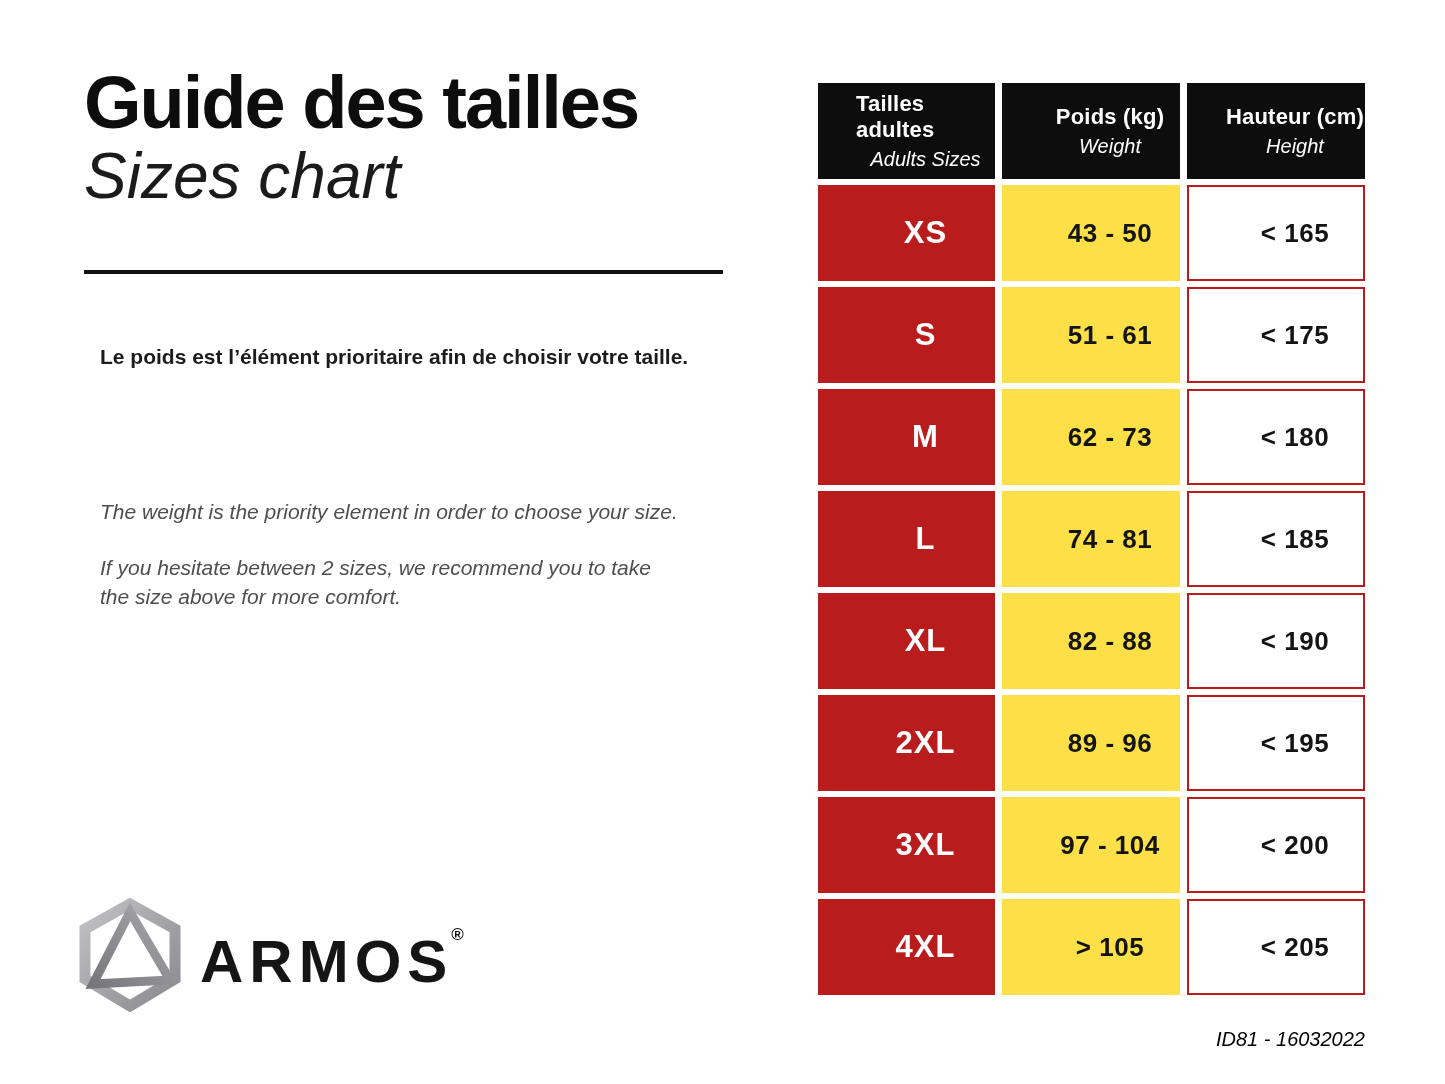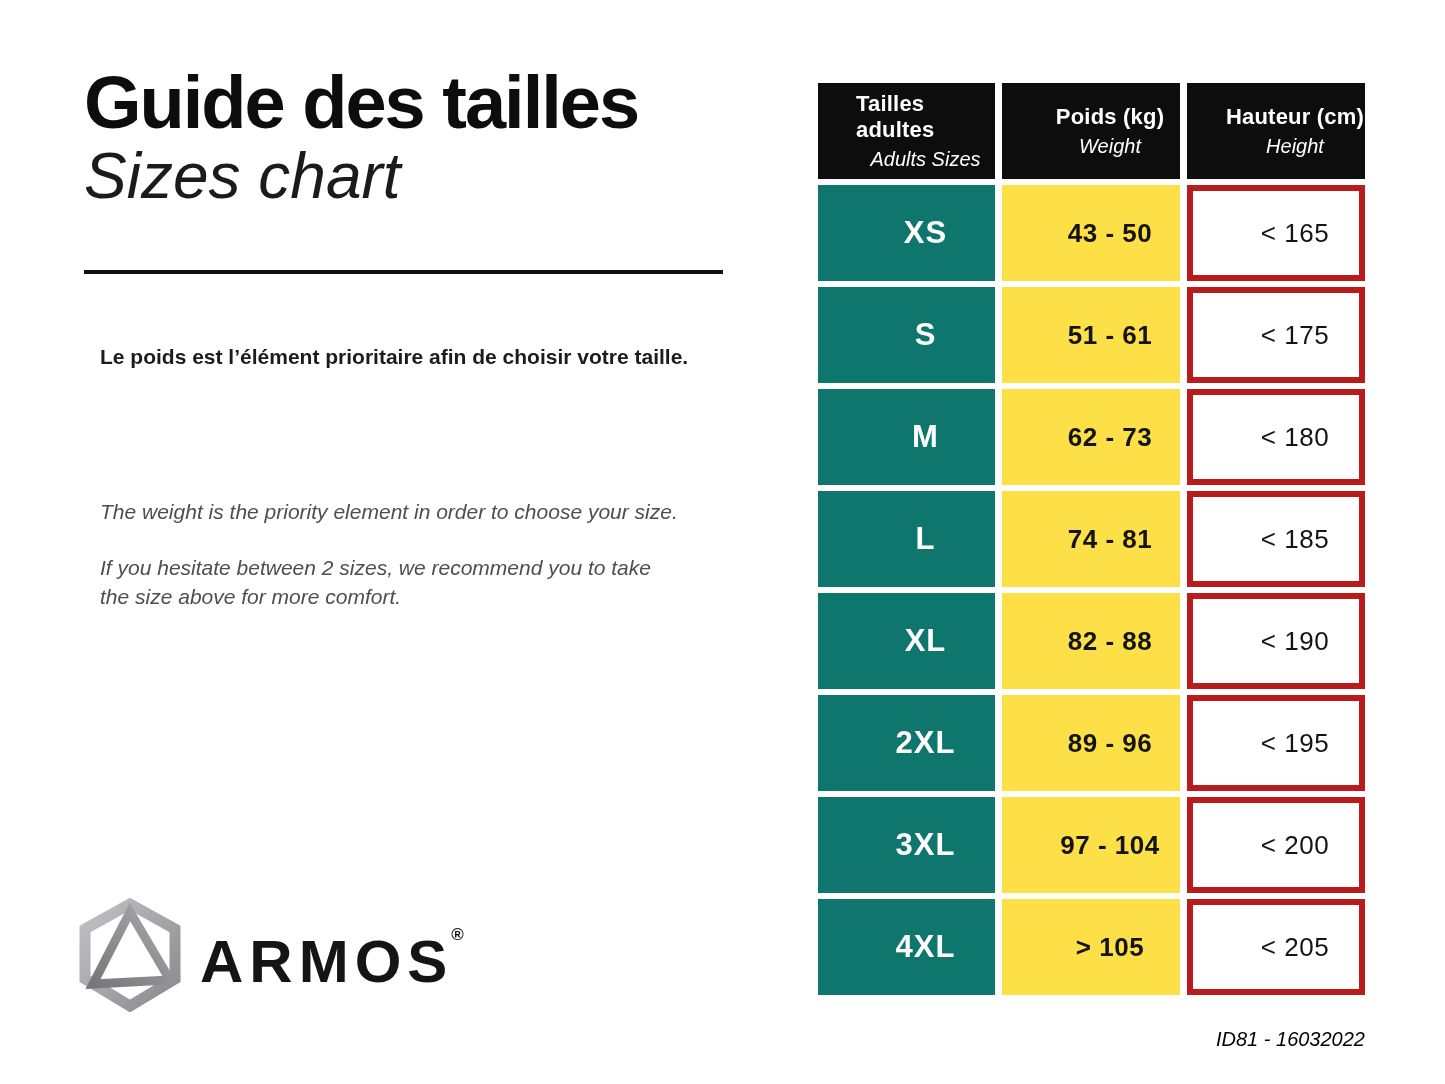--- a/index.html
+++ b/index.html
@@ -101,39 +101,39 @@
     font-size: 22px;
     font-weight: 700;
     letter-spacing: 0.2px;
   }
   .cell.head .h-en {
     font-size: 20px;
     font-style: italic;
     font-weight: 400;
   }
   .cell.size {
-    background: #0f766e;
+    background: #b91c1c;
     color: #ffffff;
     font-size: 31px;
     font-weight: 800;
     letter-spacing: 1px;
   }
   .cell.weight {
     background: #fde047;
     color: #141414;
     font-size: 26px;
     font-weight: 700;
     letter-spacing: 0.5px;
   }
   .cell.height {
     background: #ffffff;
-    border: 6px solid #b91c1c;
+    border: 2px solid #b91c1c;
     color: #141414;
     font-size: 26px;
-    font-weight: 400;
+    font-weight: 700;
     letter-spacing: 0.5px;
   }
 
   
   .brand {
     position: absolute;
     left: 78px;
     top: 898px;
     display: flex;
     align-items: center;

